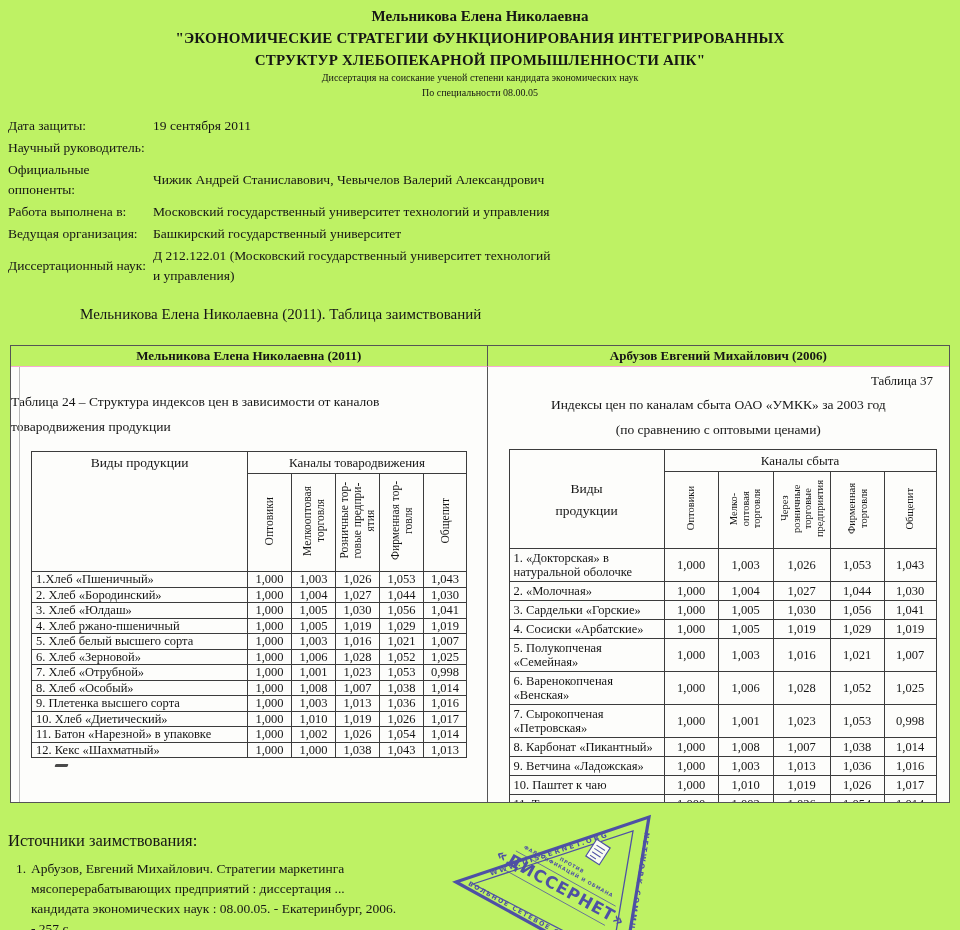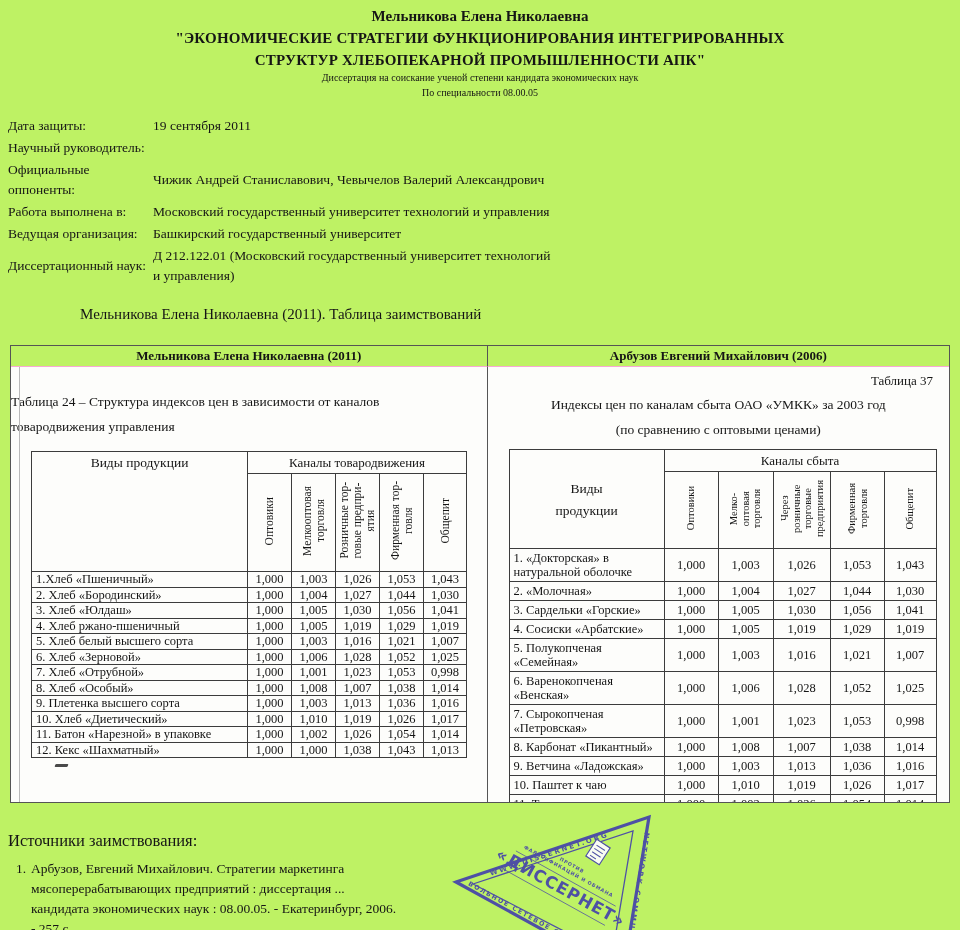--- a/index.html
+++ b/index.html
@@ -113,21 +113,21 @@
 
   <div class="section-title">Мельникова Елена Николаевна (2011). Таблица заимствований</div>
 
   <div class="cmp">
     <div class="cmp-h left">Мельникова Елена Николаевна (2011)</div>
     <div class="cmp-h right">Арбузов Евгений Михайлович (2006)</div>
 
     <div class="cmp-b left">
       <div class="lt-caption">
         <div>Таблица 24 – Структура индексов цен в зависимости от каналов</div>
-        <div>товародвижения управления</div>
+        <div>товародвижения продукции</div>
       </div>
       <table class="idx left-t">
         <colgroup>
             <col style="width:216px">
             <col style="width:44px">
             <col style="width:44px">
             <col style="width:44px">
             <col style="width:44px">
             <col style="width:43px">
           </colgroup>

